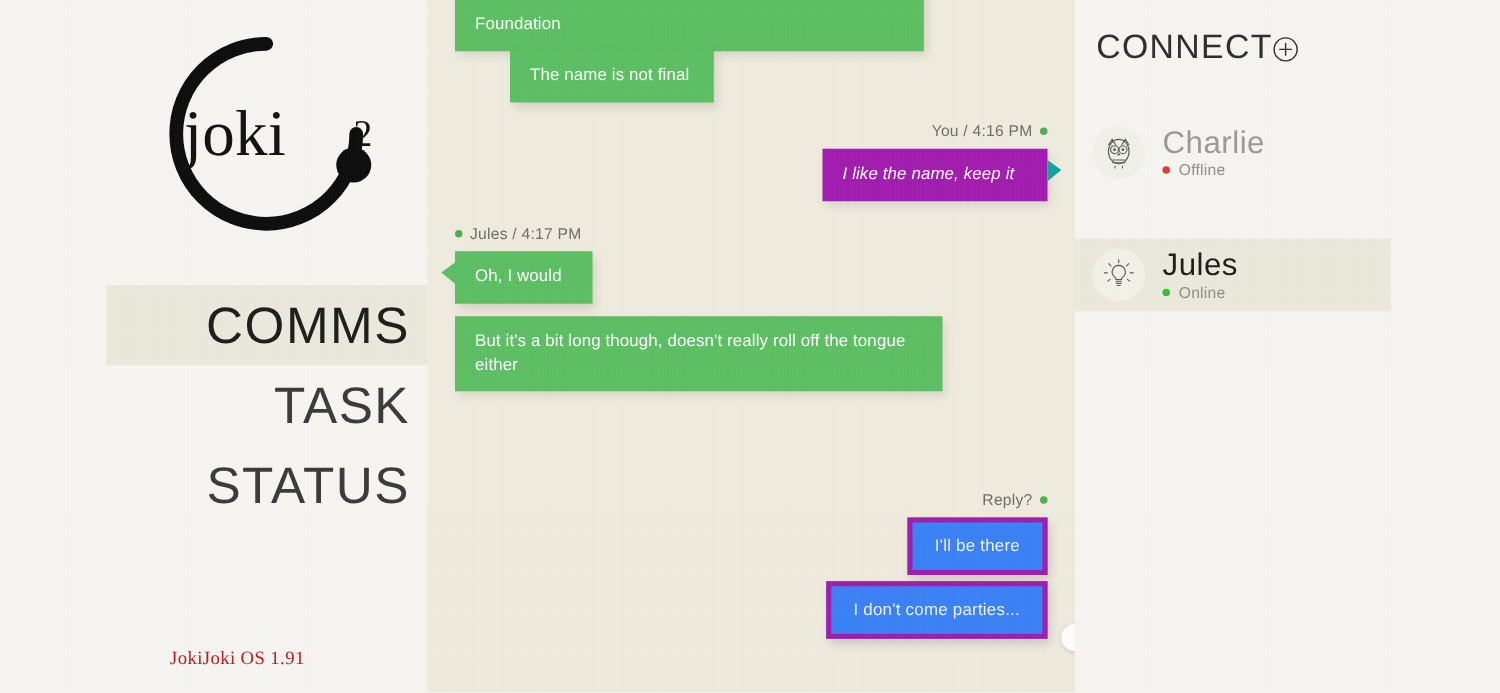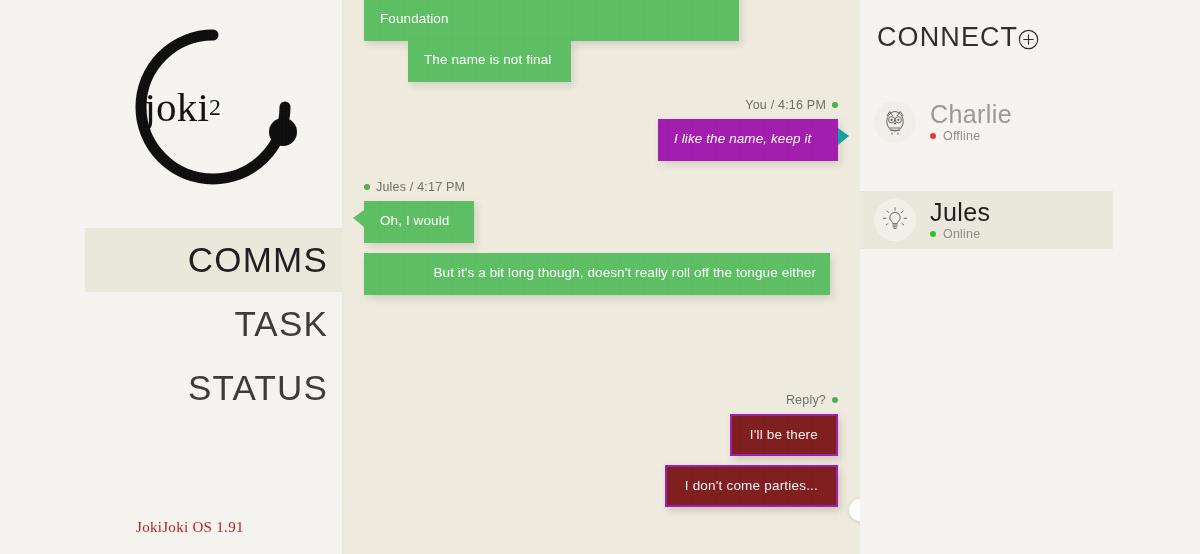--- a/index.html
+++ b/index.html
@@ -38,41 +38,41 @@
 
   .logo-wrap {
     position: absolute;
     left: 128px; top: 22px;
     width: 170px; height: 170px;
   }
   .logo-wrap svg { display: block; }
   .logo-text {
     position: absolute;
     left: 0; top: 0; width: 170px; height: 170px;
-    display: flex; align-items: center; justify-content: flex-start;
+    display: flex; align-items: center; justify-content: space-between;
     font-family: "Liberation Serif", serif;
-    font-size: 41px;
+    font-size: 52px;
     color: #111;
     letter-spacing: .2px;
     padding-left: 6px;
   }
   .logo-text sup { font-size: .58em; vertical-align: super; }
 
   
   .nav {
     position: absolute;
     left: 0; top: 228px; width: 342px;
   }
   .nav-item {
     display: flex;
     align-items: center;
     justify-content: flex-end;
     height: 64px;
     padding-right: 14px;
-    font-size: 35px;
+    font-size: 41px;
     letter-spacing: 1.2px;
     color: #3a3a3a;
     font-weight: 300;
     cursor: pointer;
   }
   .nav-item.active {
     background: #ebe9dc;
     margin-left: 85px;
     padding-right: 14px;
     color: #1d1d1d;
@@ -145,26 +145,26 @@
     content: "";
     position: absolute;
     right: -11px; top: 9px;
     width: 0; height: 0;
     border-top: 8px solid transparent;
     border-bottom: 9px solid transparent;
     border-left: 11px solid #12a39b;
   }
 
   .reply-btn {
-    background: #7f1d1d;
+    background: #3b82f6;
     color: #f2f2f2;
     font-size: 13.5px;
     letter-spacing: .2px;
     padding: 11px 18px 12px 18px;
-    border: 2px solid #a21caf;
+    border: 4px solid #a21caf;
     cursor: pointer;
     box-shadow: 3px 4px 7px rgba(90,80,60,.22);
   }
 
   .scroll-knob {
     position: absolute;
     right: -11px;
     bottom: 33px;
     width: 22px; height: 22px;
     border-radius: 50%;
@@ -282,21 +282,21 @@
           <div class="bubble teal tail-right" style="width: 180px;">I like the name, keep it</div>
         </div>
         <div class="msg-row left" style="position: absolute; left: 22px; right: 22px; top: 180px;">
           <div class="meta">
             <span class="dot" style="background: rgb(76, 175, 80);"></span>
             <span>Jules / 4:17 PM</span>
           </div>
           <div class="bubble green tail-left" style="width: 110px;">Oh, I would</div>
         </div>
         <div class="msg-row left" style="position: absolute; left: 22px; right: 22px; top: 253px;">
-          <div class="bubble green" style="width: 466px; text-align: right;">But it's a bit long though, doesn't really roll off the tongue either</div>
+          <div class="bubble green" style="width: 390px;">But it's a bit long though, doesn't really roll off the tongue either</div>
         </div>
         <div class="msg-row right" style="position: absolute; left: 22px; right: 22px; top: 393px;">
           <div class="meta">
             <span>Reply?</span>
             <span class="dot" style="background: rgb(76, 175, 80);"></span>
           </div>
           <button class="reply-btn">I'll be there</button>
         </div>
         <div class="msg-row right" style="position: absolute; left: 22px; right: 22px; top: 465px;">
           <button class="reply-btn">I don't come parties...</button>

